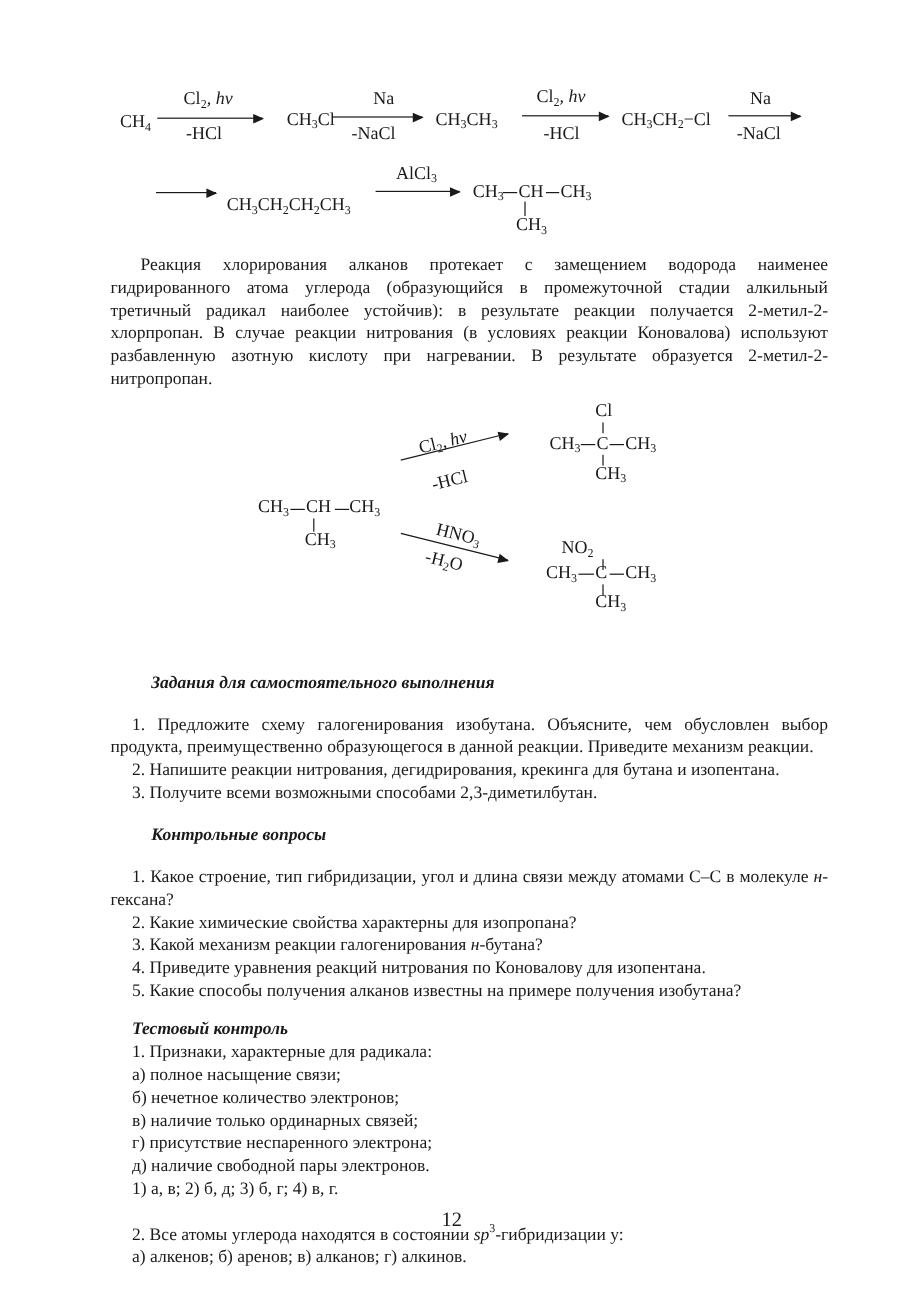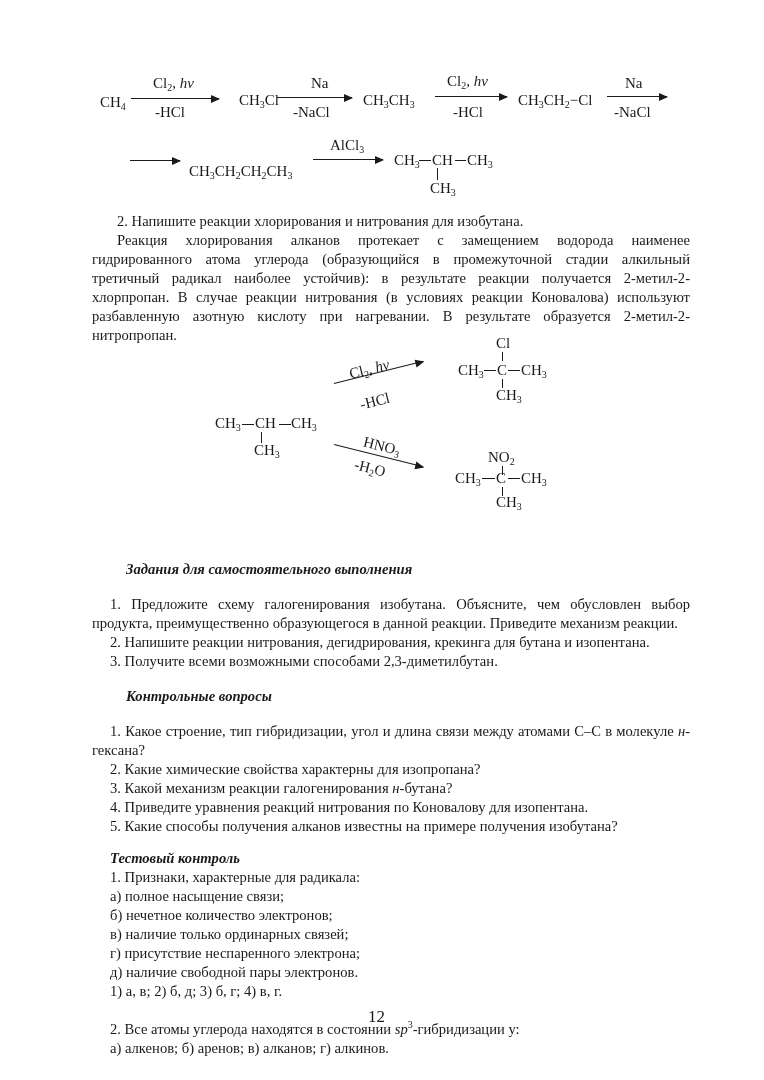--- a/index.html
+++ b/index.html
@@ -61,21 +61,20 @@
       <div class="hbond" style="left:419px;top:160px;width:12px;"></div>
       <span class="abs" style="left:432px;top:152px;">CH</span>
       <div class="hbond" style="left:455px;top:160px;width:11px;"></div>
       <span class="abs" style="left:467px;top:152px;"><span>CH</span><sub>3</sub></span>
       <div class="vbond" style="left:437px;top:168px;height:12px;"></div>
       <span class="abs" style="left:430px;top:180px;"><span>CH</span><sub>3</sub></span>
     </div>
   </div>
 
   <div class="txt" style="top:212px;">
-    <p class="p ind">2.  Напишите реакции хлорирования и нитрования для изобутана.</p>
     <p class="p ind">Реакция хлорирования алканов протекает с замещением водорода наименее гидрированного атома углерода (образующийся в промежуточной стадии алкильный третичный радикал наиболее устойчив): в результате реакции получается 2-метил-2-хлорпропан. В случае реакции нитрования (в условиях реакции Коновалова) используют разбавленную азотную кислоту при нагревании. В результате образуется 2-метил-2-нитропропан.</p>
   </div>
 
   <div>
     <div>
       <span class="abs" style="left:215px;top:415px;"><span>CH</span><sub>3</sub></span>
       <div class="hbond" style="left:242px;top:424px;width:12px;"></div>
       <span class="abs" style="left:255px;top:415px;">CH</span>
       <div class="hbond" style="left:279px;top:424px;width:12px;"></div>
       <span class="abs" style="left:291px;top:415px;"><span>CH</span><sub>3</sub></span>
@@ -97,21 +96,21 @@
       <span class="abs" style="left:458px;top:362px;"><span>CH</span><sub>3</sub></span>
       <div class="hbond" style="left:484px;top:370px;width:12px;"></div>
       <span class="abs" style="left:497px;top:362px;">C</span>
       <div class="hbond" style="left:508px;top:370px;width:12px;"></div>
       <span class="abs" style="left:521px;top:362px;"><span>CH</span><sub>3</sub></span>
       <div class="vbond" style="left:502px;top:379px;height:9px;"></div>
       <span class="abs" style="left:496px;top:387px;"><span>CH</span><sub>3</sub></span>
     </div>
 
     <div>
-      <span class="abs" style="left:488px;top:449px;"><span>NO</span><sub>2</sub></span>
+      <span class="abs" style="left:468px;top:449px;"><span>NO</span><sub>2</sub></span>
       <div class="vbond" style="left:502px;top:466px;height:9px;"></div>
       <span class="abs" style="left:455px;top:470px;"><span>CH</span><sub>3</sub></span>
       <div class="hbond" style="left:482px;top:478px;width:13px;"></div>
       <span class="abs" style="left:496px;top:470px;">C</span>
       <div class="hbond" style="left:508px;top:478px;width:12px;"></div>
       <span class="abs" style="left:521px;top:470px;"><span>CH</span><sub>3</sub></span>
       <div class="vbond" style="left:502px;top:487px;height:9px;"></div>
       <span class="abs" style="left:496px;top:494px;"><span>CH</span><sub>3</sub></span>
     </div>
   </div>

